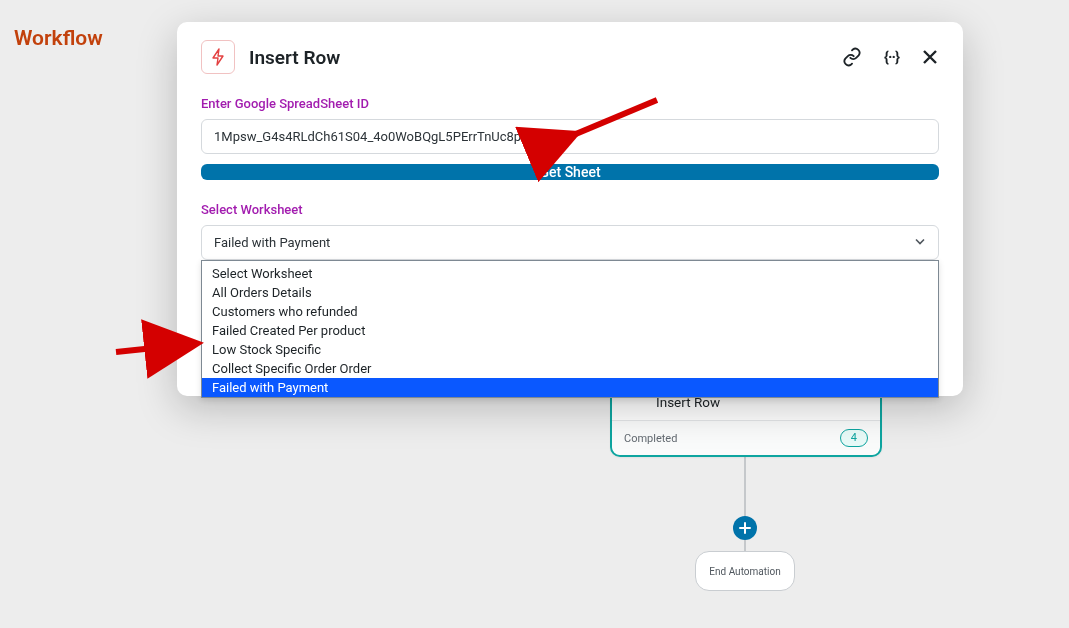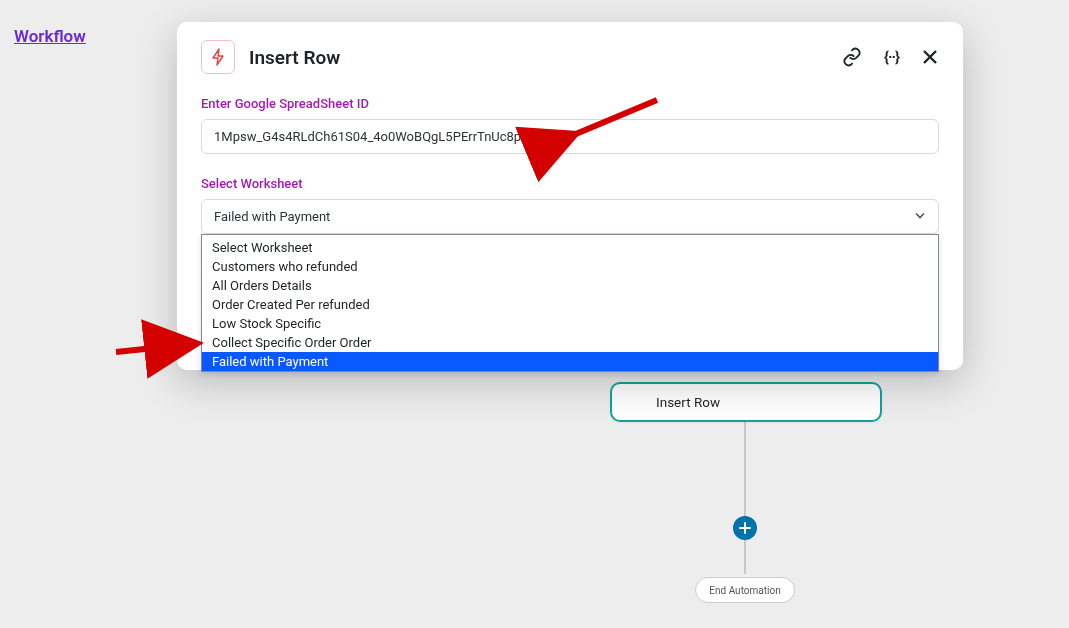--- a/index.html
+++ b/index.html
@@ -3,24 +3,23 @@
 <meta charset="utf-8">
 <style>
   * { box-sizing: border-box; margin: 0; padding: 0; font-family: -apple-system, BlinkMacSystemFont, "Segoe UI", Roboto, Arial, sans-serif; }
   html, body { width: 1069px; height: 628px; overflow: hidden; }
   body { background: #ededed; position: relative; }
 
   .page-title {
     position: absolute;
     top: 26px;
     left: 14px;
-    font-size: 17px;
+    font-size: 21px;
     font-weight: 600;
-    color: #6d28d9;
-    text-decoration: underline;
+    color: #c2410c;
   }
 
   
   .wf-connector {
     position: absolute;
     left: 744px;
     top: 396px;
     width: 2px;
     height: 178px;
     background: #c5c8cb;
@@ -74,23 +73,23 @@
     display: flex;
     align-items: center;
     justify-content: center;
     font-size: 16px;
     z-index: 2;
     cursor: pointer;
   }
   .wf-end {
     position: absolute;
     left: 695px;
-    top: 577px;
+    top: 551px;
     width: 100px;
-    height: 26px;
+    height: 40px;
     border: 1px solid #c9cdd1;
     border-radius: 14px;
     background: #fff;
     font-size: 10px;
     color: #50575e;
     display: flex;
     align-items: center;
     justify-content: center;
     z-index: 2;
   }
@@ -195,20 +194,24 @@
 </style>
 </head>
 <body>
 
 <div class="page-title">Workflow</div>
 
 <div class="wf-connector"></div>
 
 <div class="wf-card">
   <div class="wf-card-body">Insert Row</div>
+  <div class="wf-card-foot">
+    <span>Completed</span>
+    <span class="wf-badge">4</span>
+  </div>
 </div>
 
 <div class="wf-add">
   <span>
     <svg width="12" height="12" viewBox="0 0 12 12">
         <path d="M6 1v10M1 6h10" stroke="#fff" stroke-width="2" stroke-linecap="round"></path>
       </svg>
   </span>
 </div>
 
@@ -234,37 +237,38 @@
         <svg width="18" height="18" viewBox="0 0 18 18" fill="none" stroke="currentColor">
             <path d="M3 3l12 12M15 3 3 15"></path>
           </svg>
       </span>
     </div>
   </div>
 
   <div class="field-label">Enter Google SpreadSheet ID</div>
   <div class="row-inline">
     <input class="text-input" type="text" value="1Mpsw_G4s4RLdCh61S04_4o0WoBQgL5PErrTnUc8pGZc" style="">
+    <button class="btn btn-primary">Get Sheet</button>
   </div>
 
   <div class="field-label">Select Worksheet</div>
   <div class="select-wrap">
     <div class="select-box">
       <span>Failed with Payment</span>
       <span class="select-chevron">
         <svg width="12" height="12" viewBox="0 0 12 12" fill="none" stroke="currentColor" stroke-width="1.6">
             <path d="M2 4l4 4 4-4"></path>
           </svg>
       </span>
     </div>
     <div class="dropdown">
       <div class="opt">Select Worksheet</div>
+      <div class="opt">All Orders Details</div>
       <div class="opt">Customers who refunded</div>
-      <div class="opt">All Orders Details</div>
-      <div class="opt">Order Created Per refunded</div>
+      <div class="opt">Failed Created Per product</div>
       <div class="opt">Low Stock Specific</div>
       <div class="opt">Collect Specific Order Order</div>
       <div class="opt selected">Failed with Payment</div>
     </div>
   </div>
 
   <div class="modal-foot">
     <button class="btn btn-ghost">Cancel</button>
     <button class="btn btn-primary save">Save</button>
   </div>

